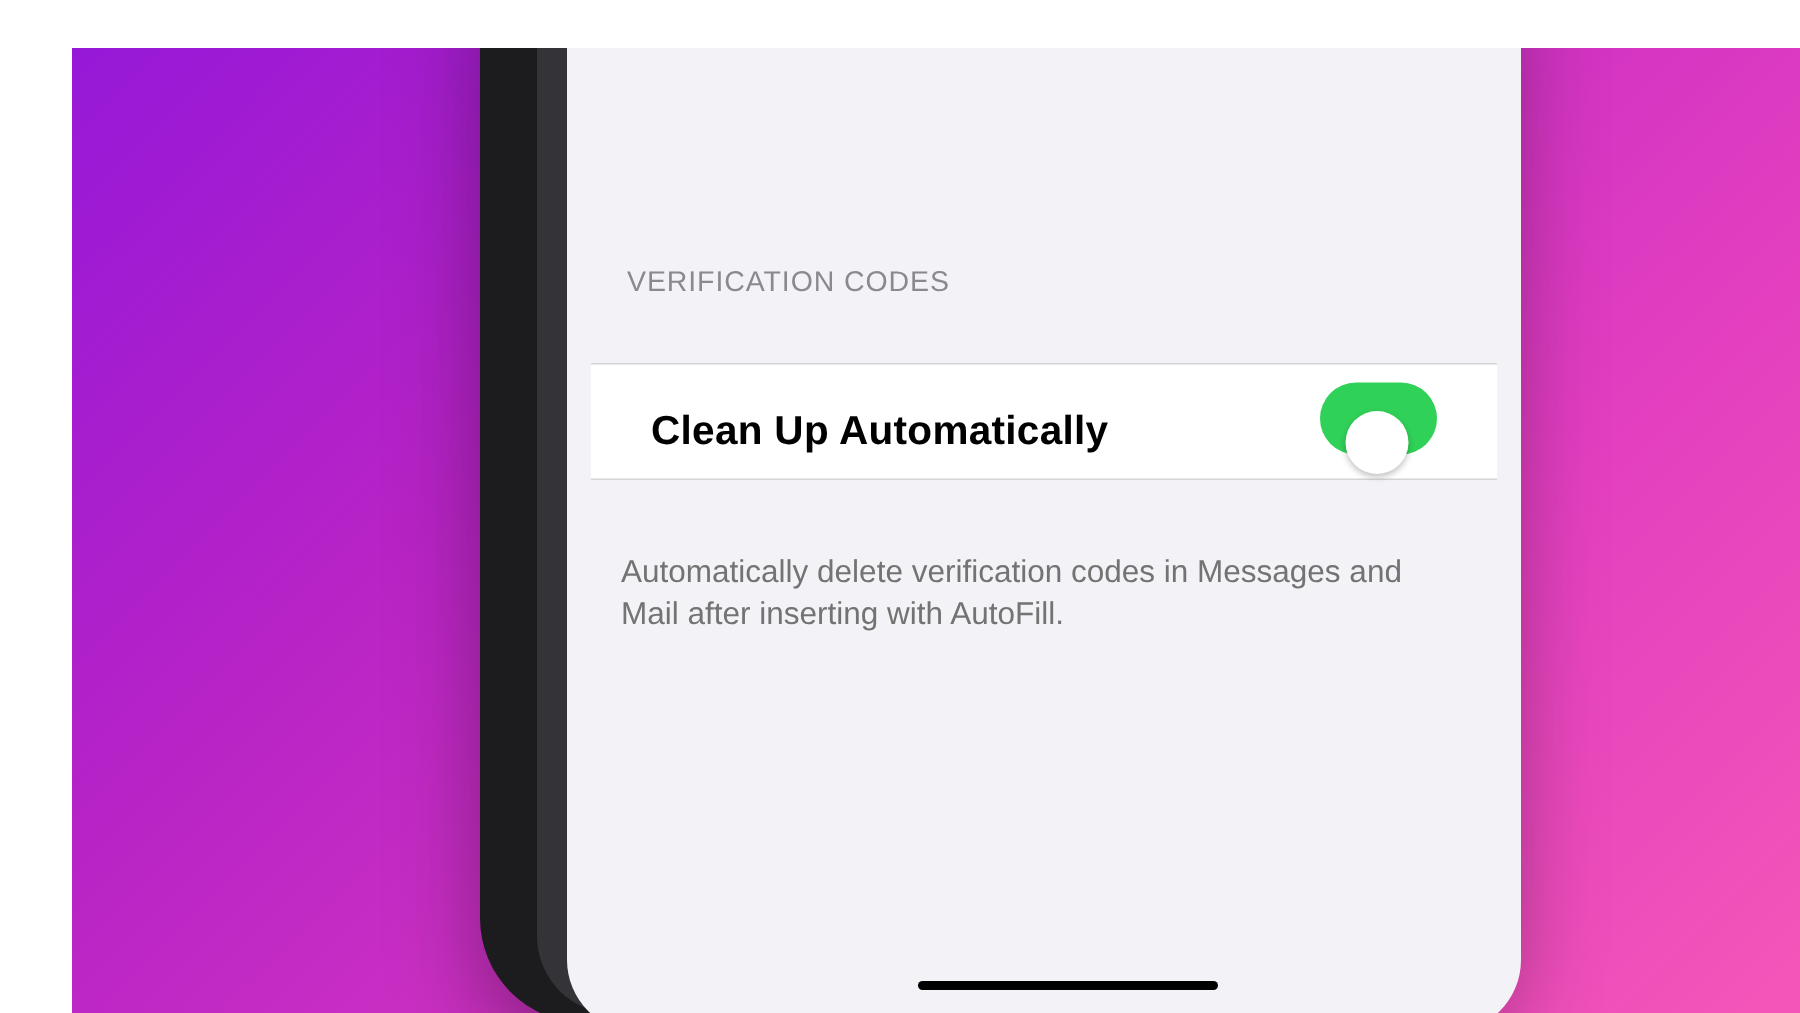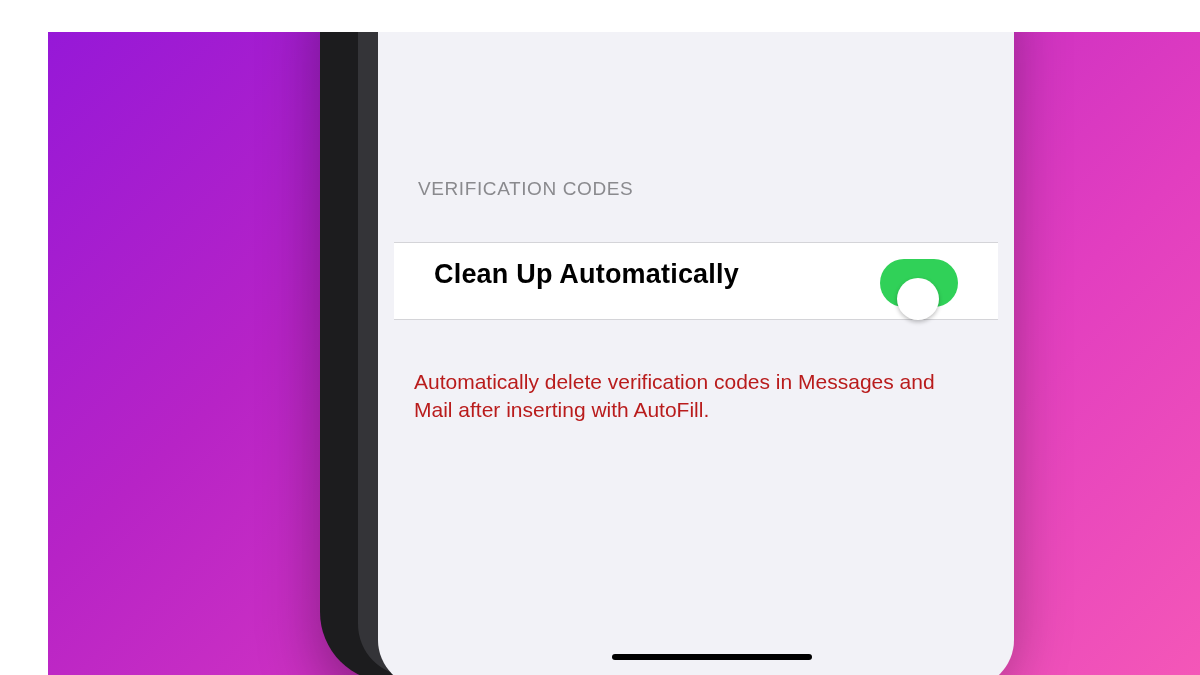--- a/index.html
+++ b/index.html
@@ -56,21 +56,21 @@
     font-weight: 500;
     padding: 0 24px 10px 24px;
     text-transform: uppercase;
   }
   .row {
     background: #ffffff;
     border-top: 1px solid #d4d4d8;
     border-bottom: 1px solid #d4d4d8;
     height: 78px;
     display: flex;
-    align-items: flex-start;
+    align-items: flex-end;
     justify-content: space-between;
     padding: 0 24px 0 24px;
   }
   .row-label {
     font-size: 27px;
     font-weight: 700;
     color: #000000;
     letter-spacing: 0.2px;
   }
   
@@ -88,21 +88,21 @@
     width: 42px;
     height: 42px;
     border-radius: 50%;
     background: #ffffff;
     box-shadow: 0 2px 4px rgba(0,0,0,0.25);
   }
   .toggle.on .knob { right: 3px; }
   .footer-text {
     font-size: 21px;
     line-height: 1.35;
-    color: #b91c1c;
+    color: #737373;
     padding: 16px 24px 0 20px;
     font-weight: 400;
   }
   .home-indicator {
     position: absolute;
     bottom: 12px;
     left: 50%;
     transform: translateX(-50%);
     width: 200px;
     height: 6px;

